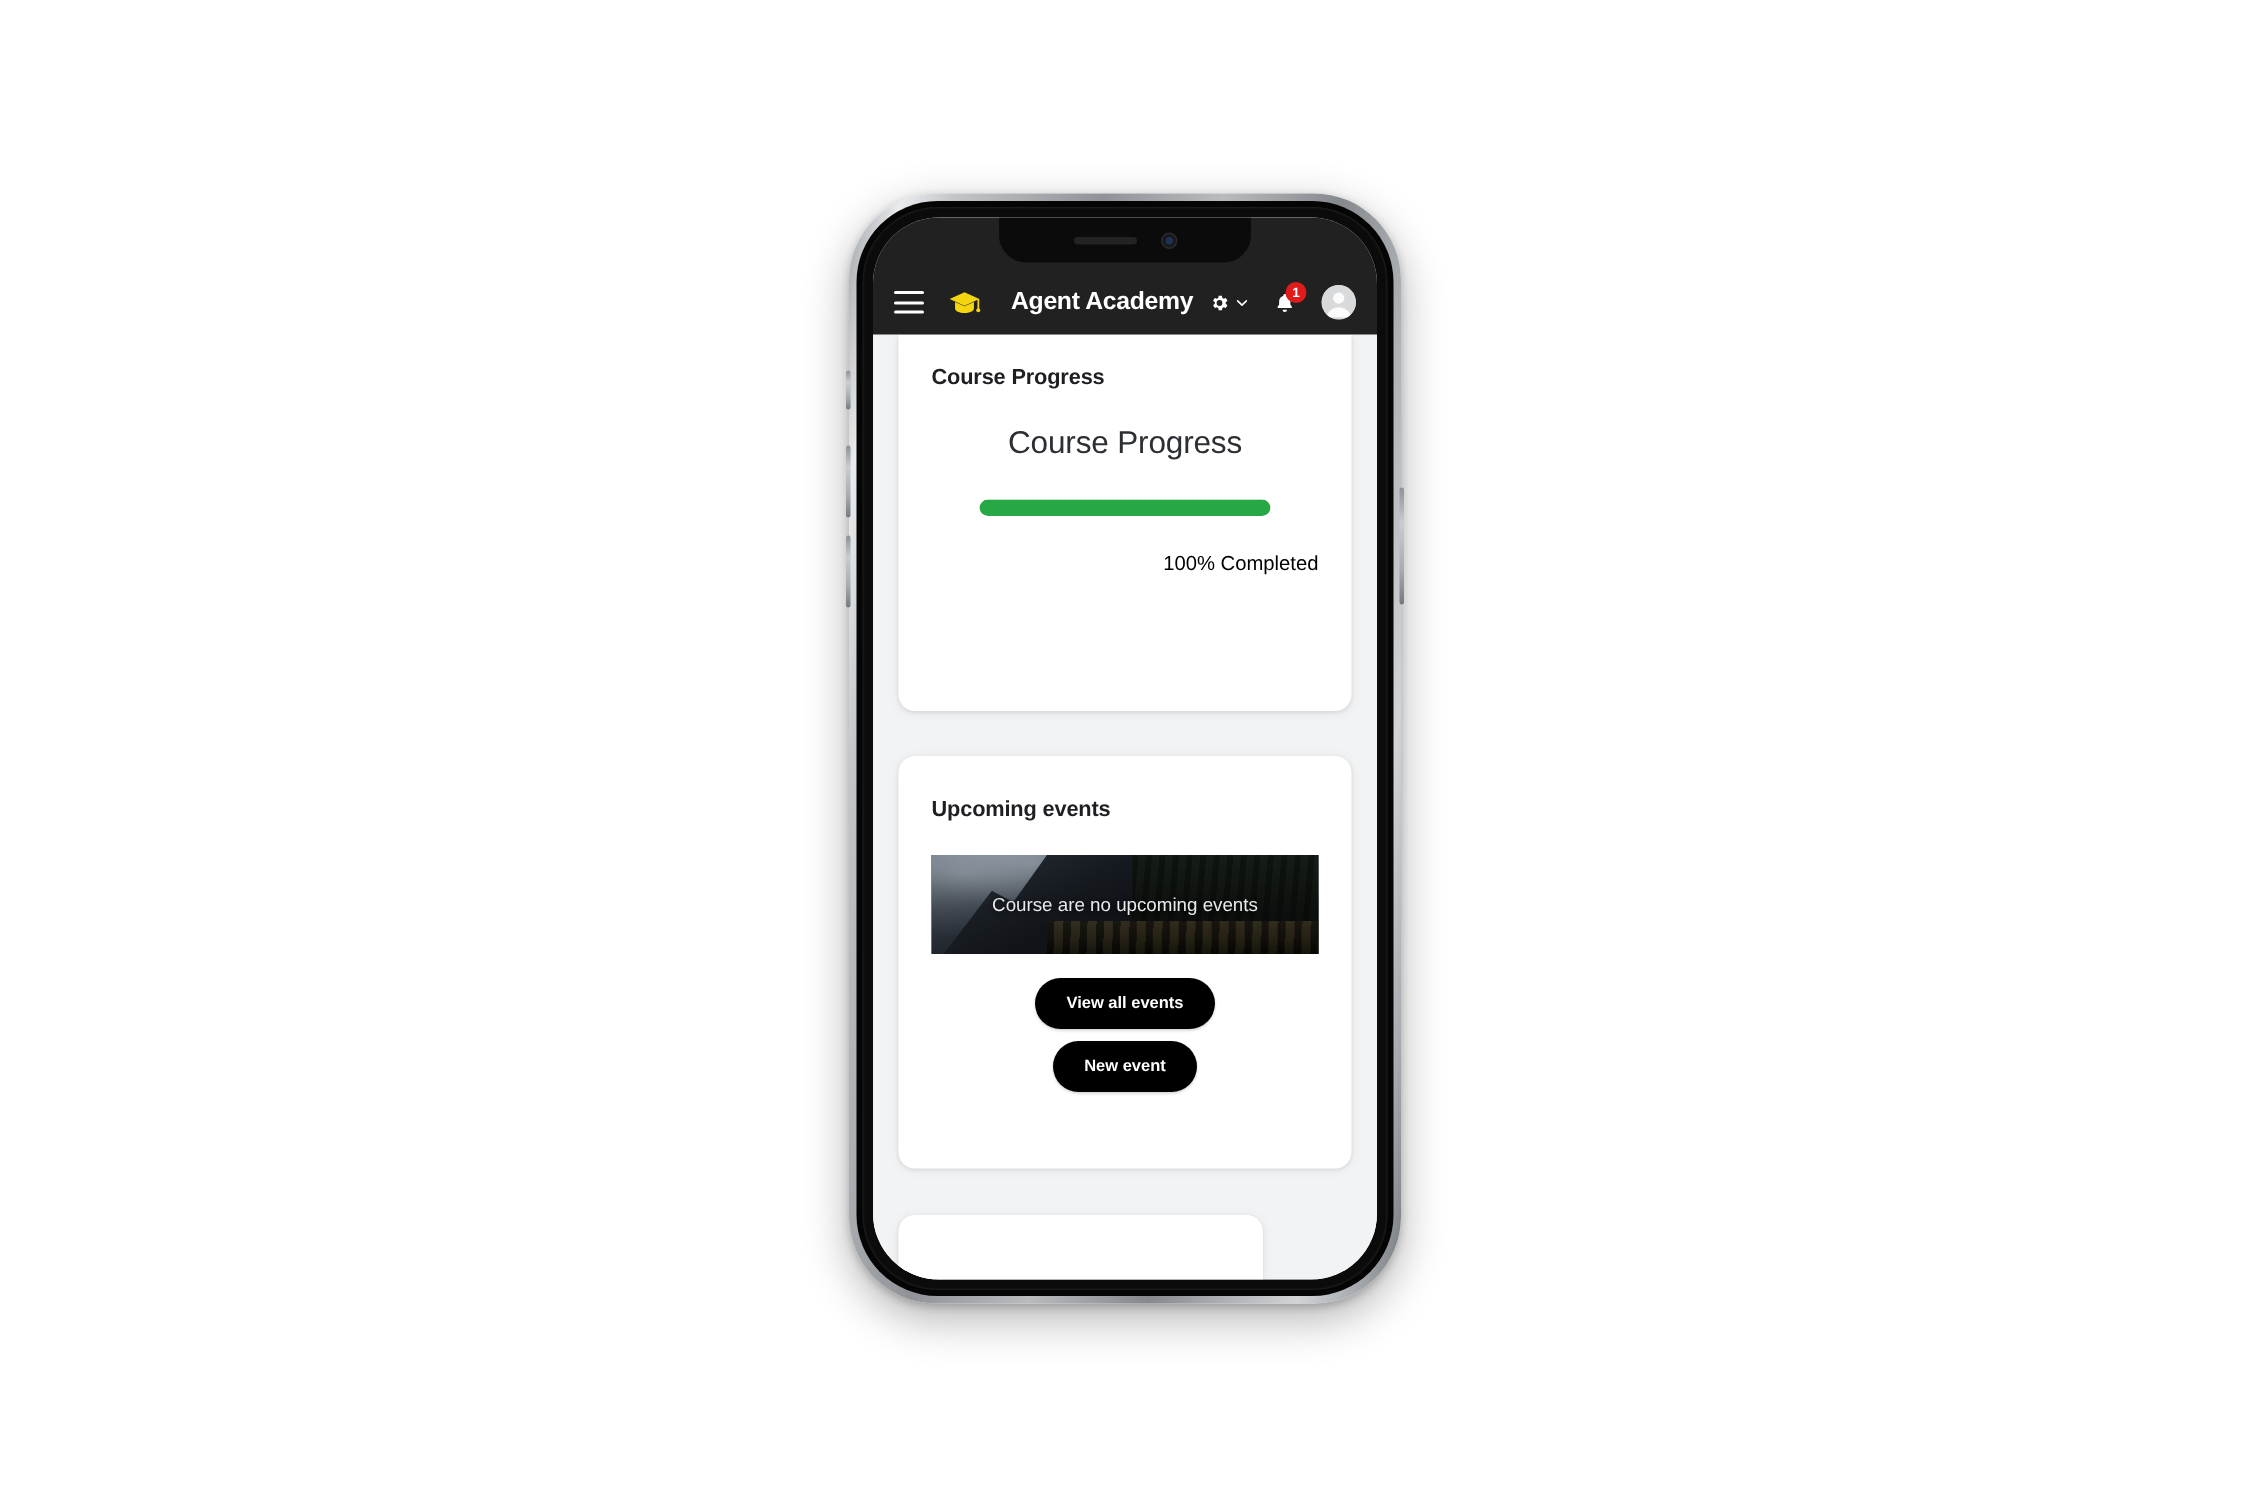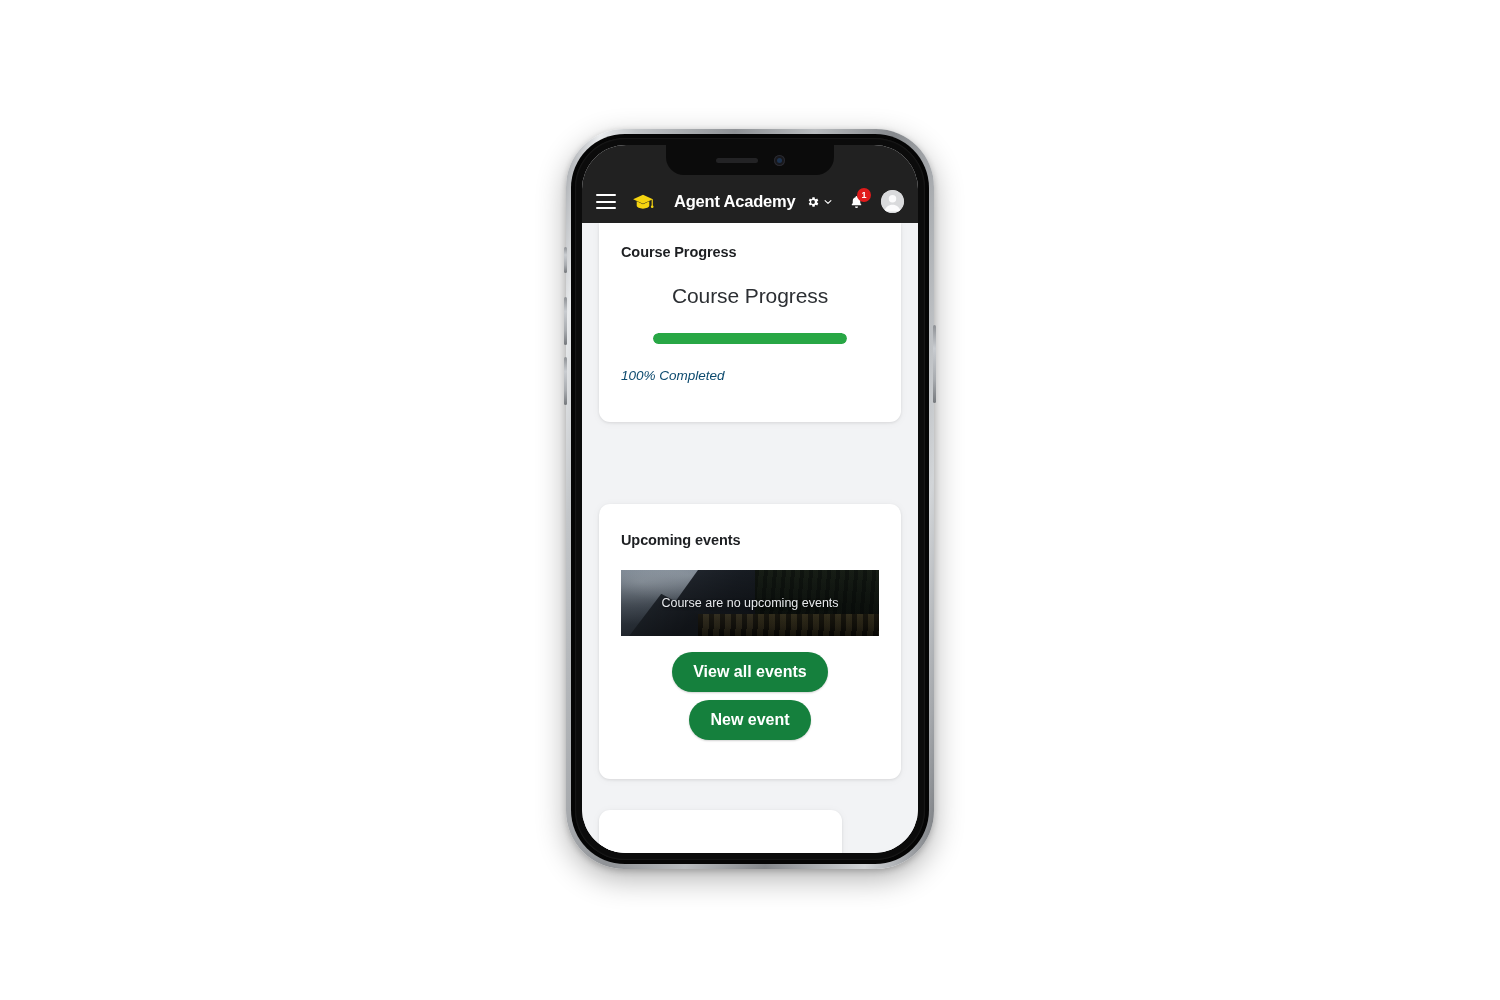--- a/index.html
+++ b/index.html
@@ -229,21 +229,21 @@
     border-radius: 11px;
     box-shadow: 0 1px 3px rgba(0,0,0,.09), 0 1px 10px rgba(0,0,0,.045);
   }
 
   
   .card-progress {
     position: absolute;
     left: 17px;
     right: 17px;
     top: 0;
-    height: 199px;
+    height: 251px;
     border-top-left-radius: 0;
     border-top-right-radius: 0;
     padding: 21px 22px 0 22px;
   }
   .card-heading {
     font-size: 14.5px;
     font-weight: bold;
     color: #1d1f22;
     letter-spacing: -0.1px;
   }
@@ -263,24 +263,23 @@
     background: #e9ecef;
     overflow: hidden;
   }
   .progress-fill {
     height: 100%;
     background: #28a745;
     border-radius: 6px;
   }
   .progress-label {
     margin-top: 24px;
-    text-align: left;
+    text-align: right;
     font-size: 13.5px;
-    color: #0c4a6e;
-    font-style: italic;
+    color: #000000;
   }
 
   
   .card-events {
     position: absolute;
     left: 17px;
     right: 17px;
     top: 281px;
     height: 275px;
     padding: 28px 22px 0 22px;
@@ -359,26 +358,26 @@
   }
 
   .event-actions {
     margin-top: 16px;
     display: flex;
     flex-direction: column;
     align-items: center;
     gap: 8px;
   }
   .pill-btn {
-    background: #15803d;
+    background: #000000;
     color: #ffffff;
     border: none;
     border-radius: 999px;
     font-family: "Liberation Sans", sans-serif;
-    font-size: 16px;
+    font-size: 11px;
     font-weight: bold;
     padding: 11px 21px;
     cursor: pointer;
     white-space: nowrap;
     box-shadow: 0 1px 2px rgba(0,0,0,.18);
   }
 
   
   .card-partial {
     position: absolute;

